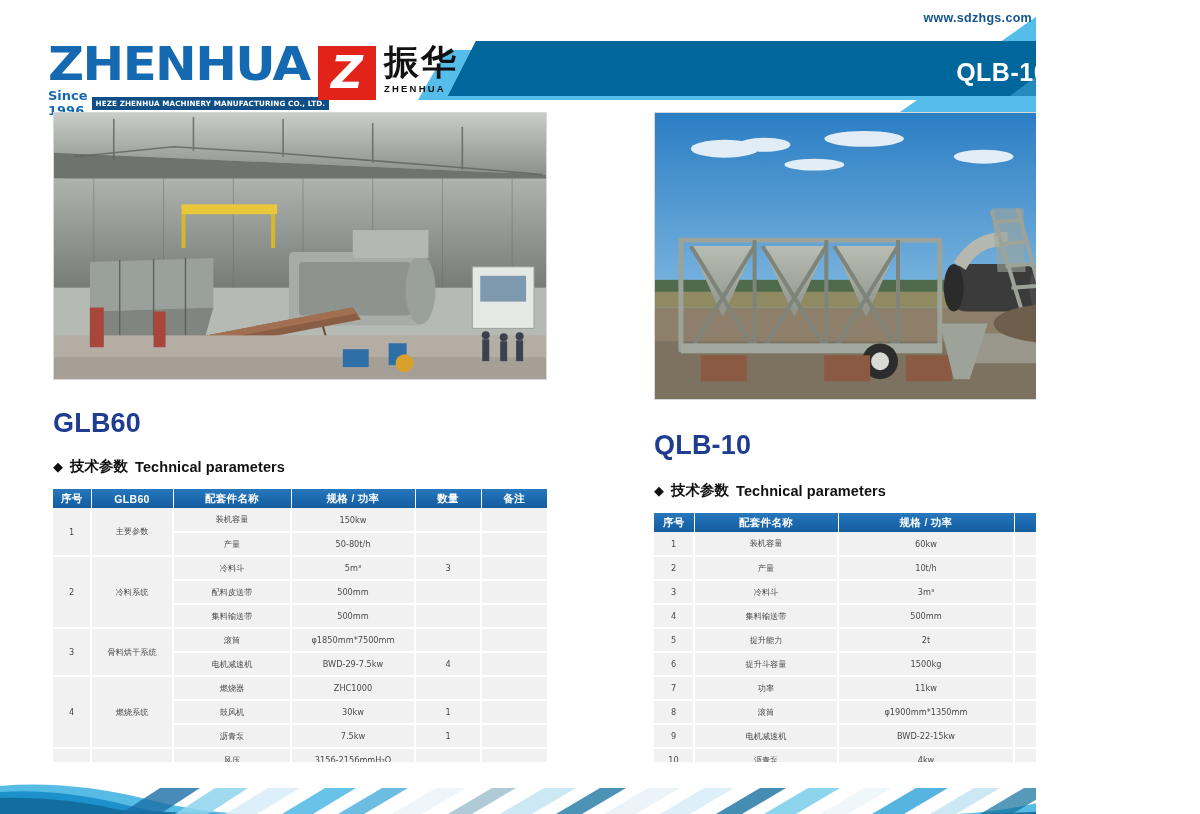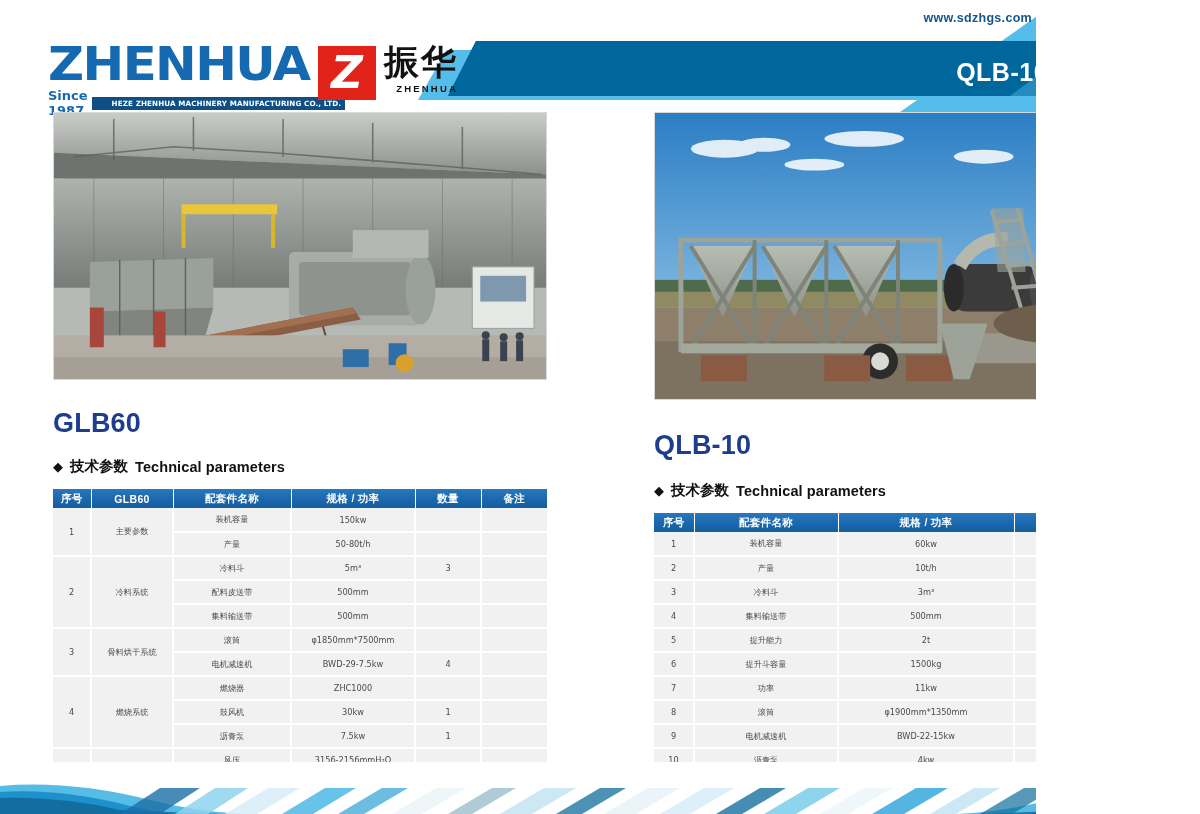--- a/index.html
+++ b/index.html
@@ -31,34 +31,34 @@
   .wordmark {
     font-size: 47px; font-weight: bold; color: #1469B0;
     letter-spacing: -1.5px; line-height: 1;
     font-family: "DejaVu Sans", sans-serif;
     transform: scaleX(1.06); transform-origin: left center;
   }
   .logo-sub { position: absolute; left: 0; top: 48px; display: flex; align-items: center; gap: 4px; }
   .since { font-size: 13px; font-weight: bold; color: #1469B0; font-family: "DejaVu Sans", sans-serif; }
   .co-bar {
     background: #0f4f86; color: #ffffff; font-size: 7.2px; font-weight: bold;
-    padding: 2px 4px 2px 20px; letter-spacing: .1px; white-space: nowrap;
+    padding: 2px 4px 2px 4px; letter-spacing: .1px; white-space: nowrap;
     font-family: "DejaVu Sans", sans-serif;
   }
 
   
   .zmark { position: absolute; left: 318px; top: 46px; width: 58px; height: 54px; }
   .zmark-bg { position: absolute; inset: 0; background: #E2231A; }
   .zmark-z {
     position: absolute; left: 0; top: 0; width: 100%; height: 100%;
     display: flex; align-items: center; justify-content: center;
     color: #ffffff; font-size: 44px; font-weight: bold; font-style: italic;
     font-family: "DejaVu Sans", sans-serif; line-height: 1;
   }
-  .cn-brand { position: absolute; left: 384px; top: 44px; text-align: right; }
+  .cn-brand { position: absolute; left: 384px; top: 44px; }
   .cn-brand-main {
     font-size: 35px; font-weight: bold; color: #111111; line-height: 1.05;
     letter-spacing: 2px;
   }
   .cn-brand-sub {
     font-size: 9.5px; font-weight: bold; color: #111111;
     letter-spacing: 2.2px; margin-top: 2px;
   }
 
   .hdr-title {
@@ -145,21 +145,21 @@
 
       <polygon points="476,41 1085,41 1010,96 448,96" fill="#00679D"></polygon>
       <polygon points="1010,96 1085,41 1118,41 1050,96" fill="#00679D" opacity="0.55"></polygon>
     </svg>
 
     <div class="website">www.sdzhgs.com</div>
 
     <div class="logo-block">
       <div class="wordmark">ZHENHUA</div>
       <div class="logo-sub">
-        <span class="since">Since 1987</span>
+        <span class="since">Since 1996</span>
         <span class="co-bar">HEZE ZHENHUA MACHINERY MANUFACTURING CO., LTD.</span>
       </div>
     </div>
 
     <div class="zmark">
       <div class="zmark-bg"></div>
       <div class="zmark-z">Z</div>
     </div>
 
     <div class="cn-brand">

